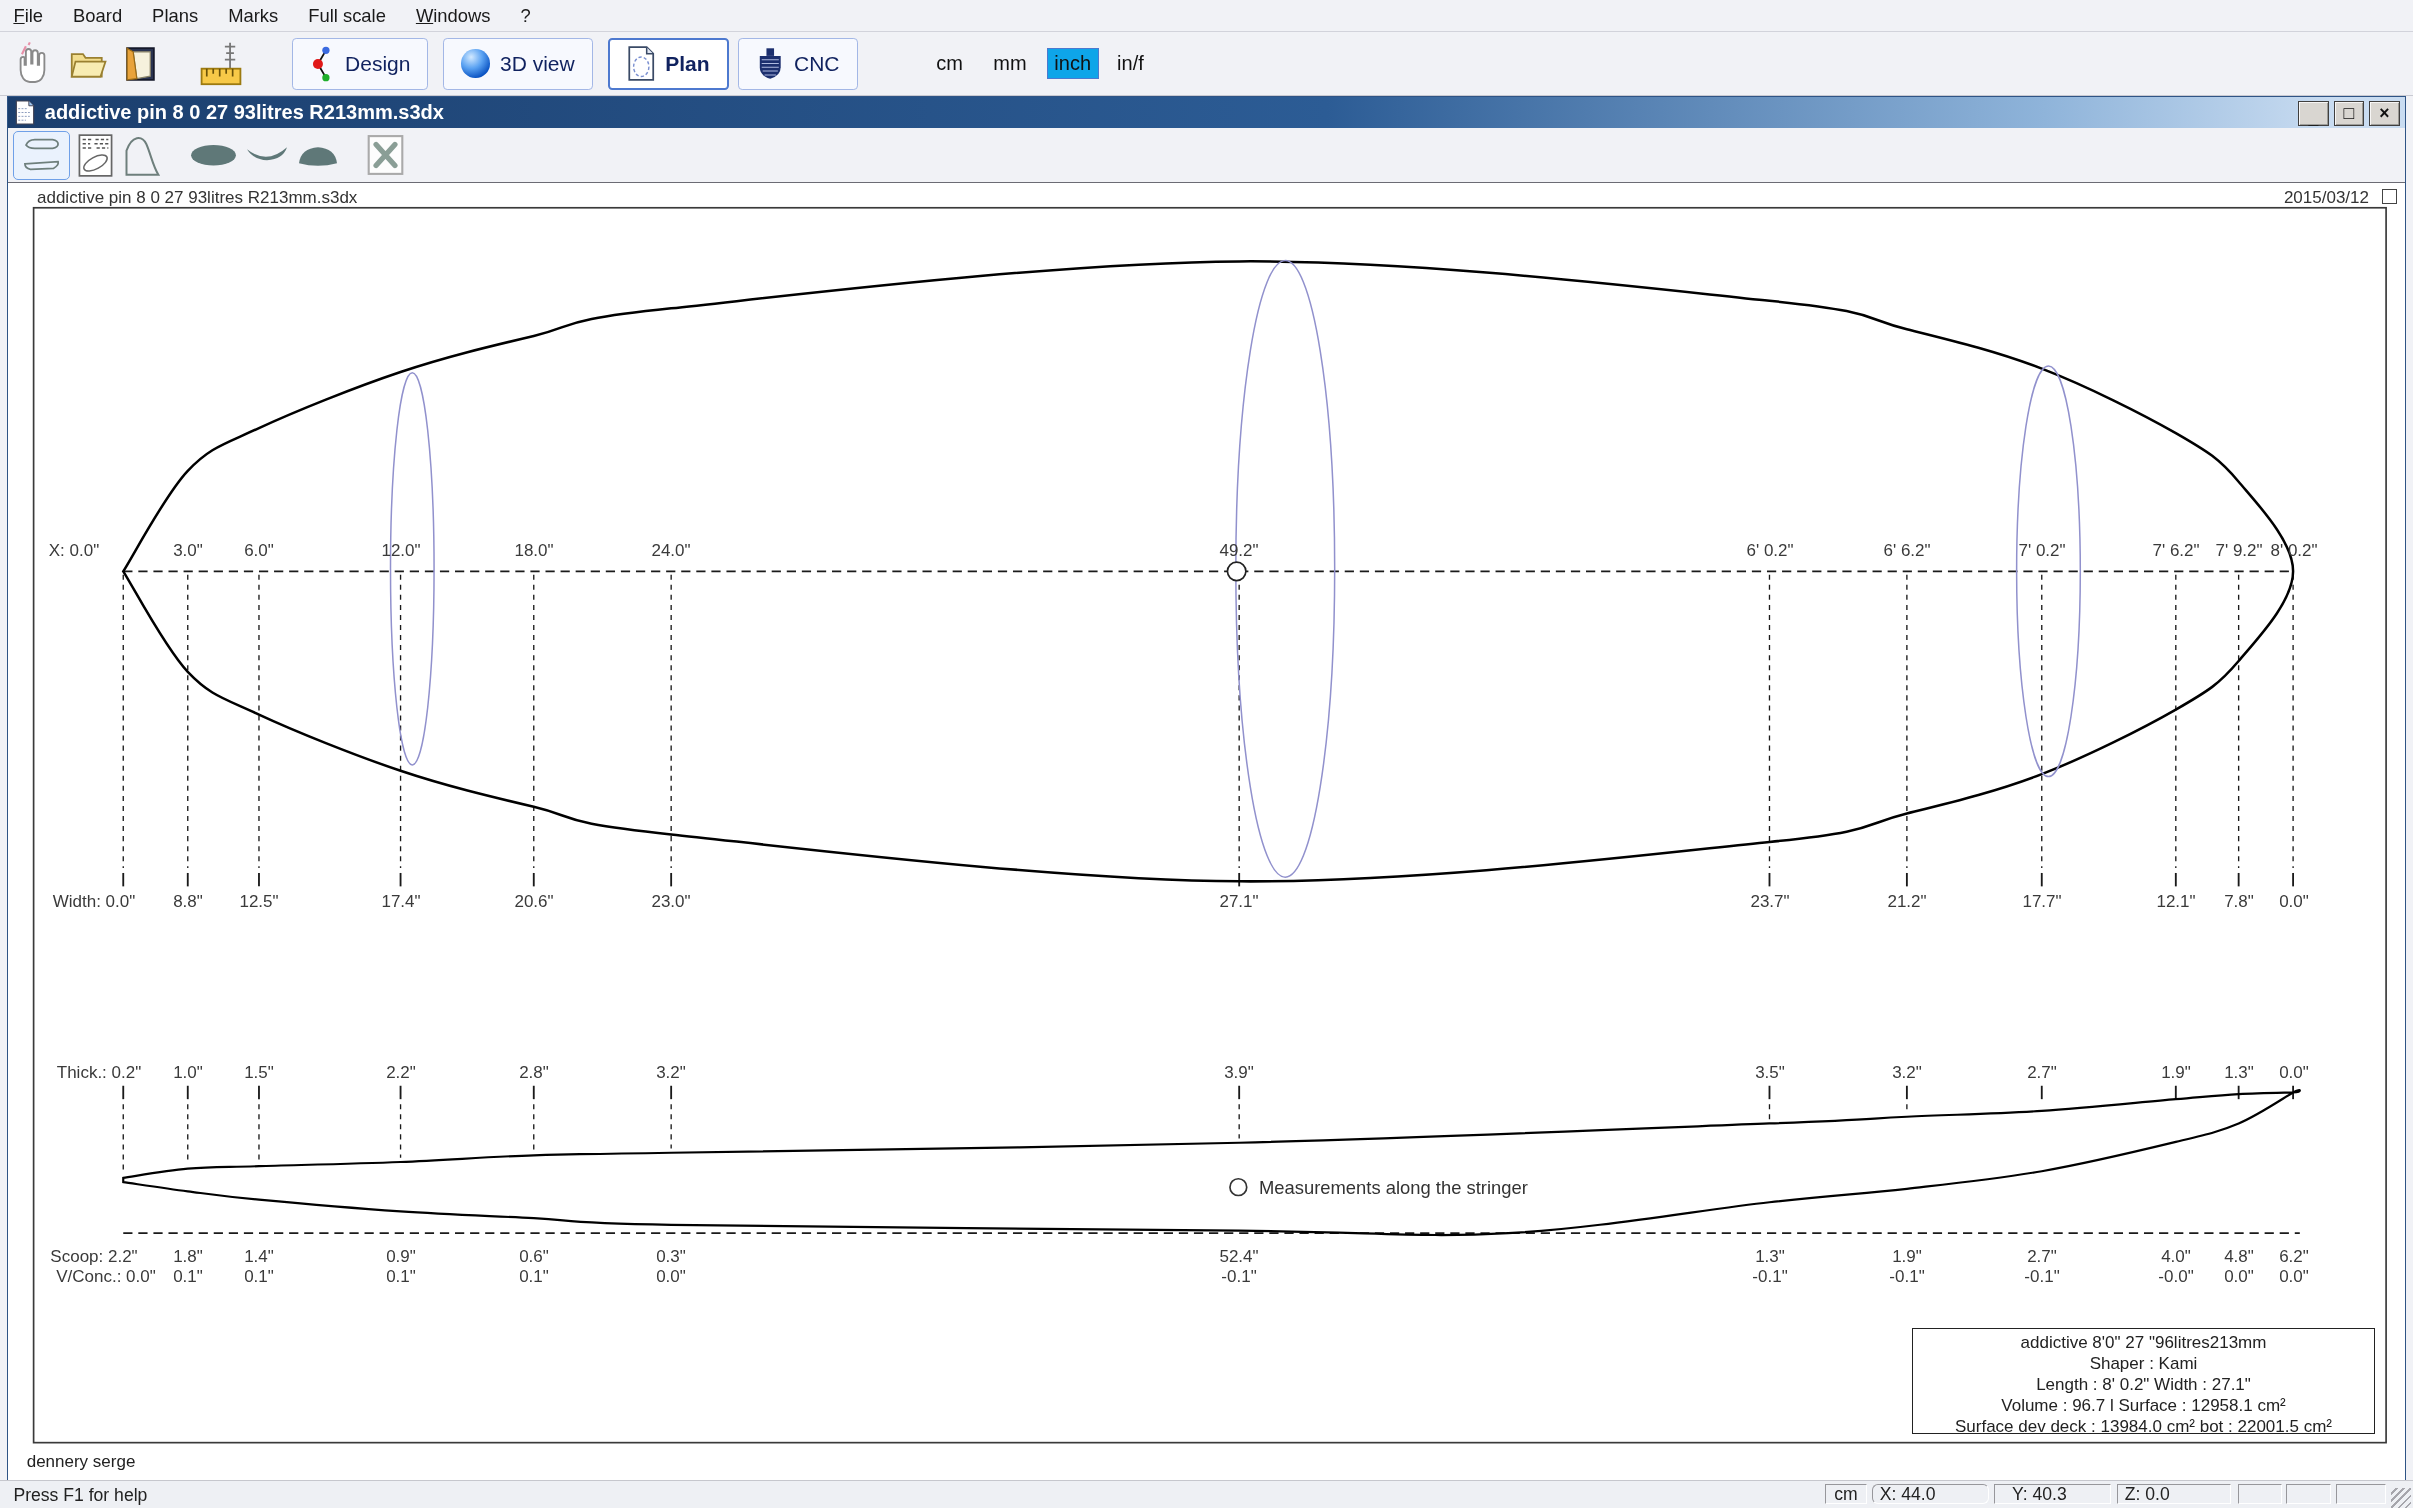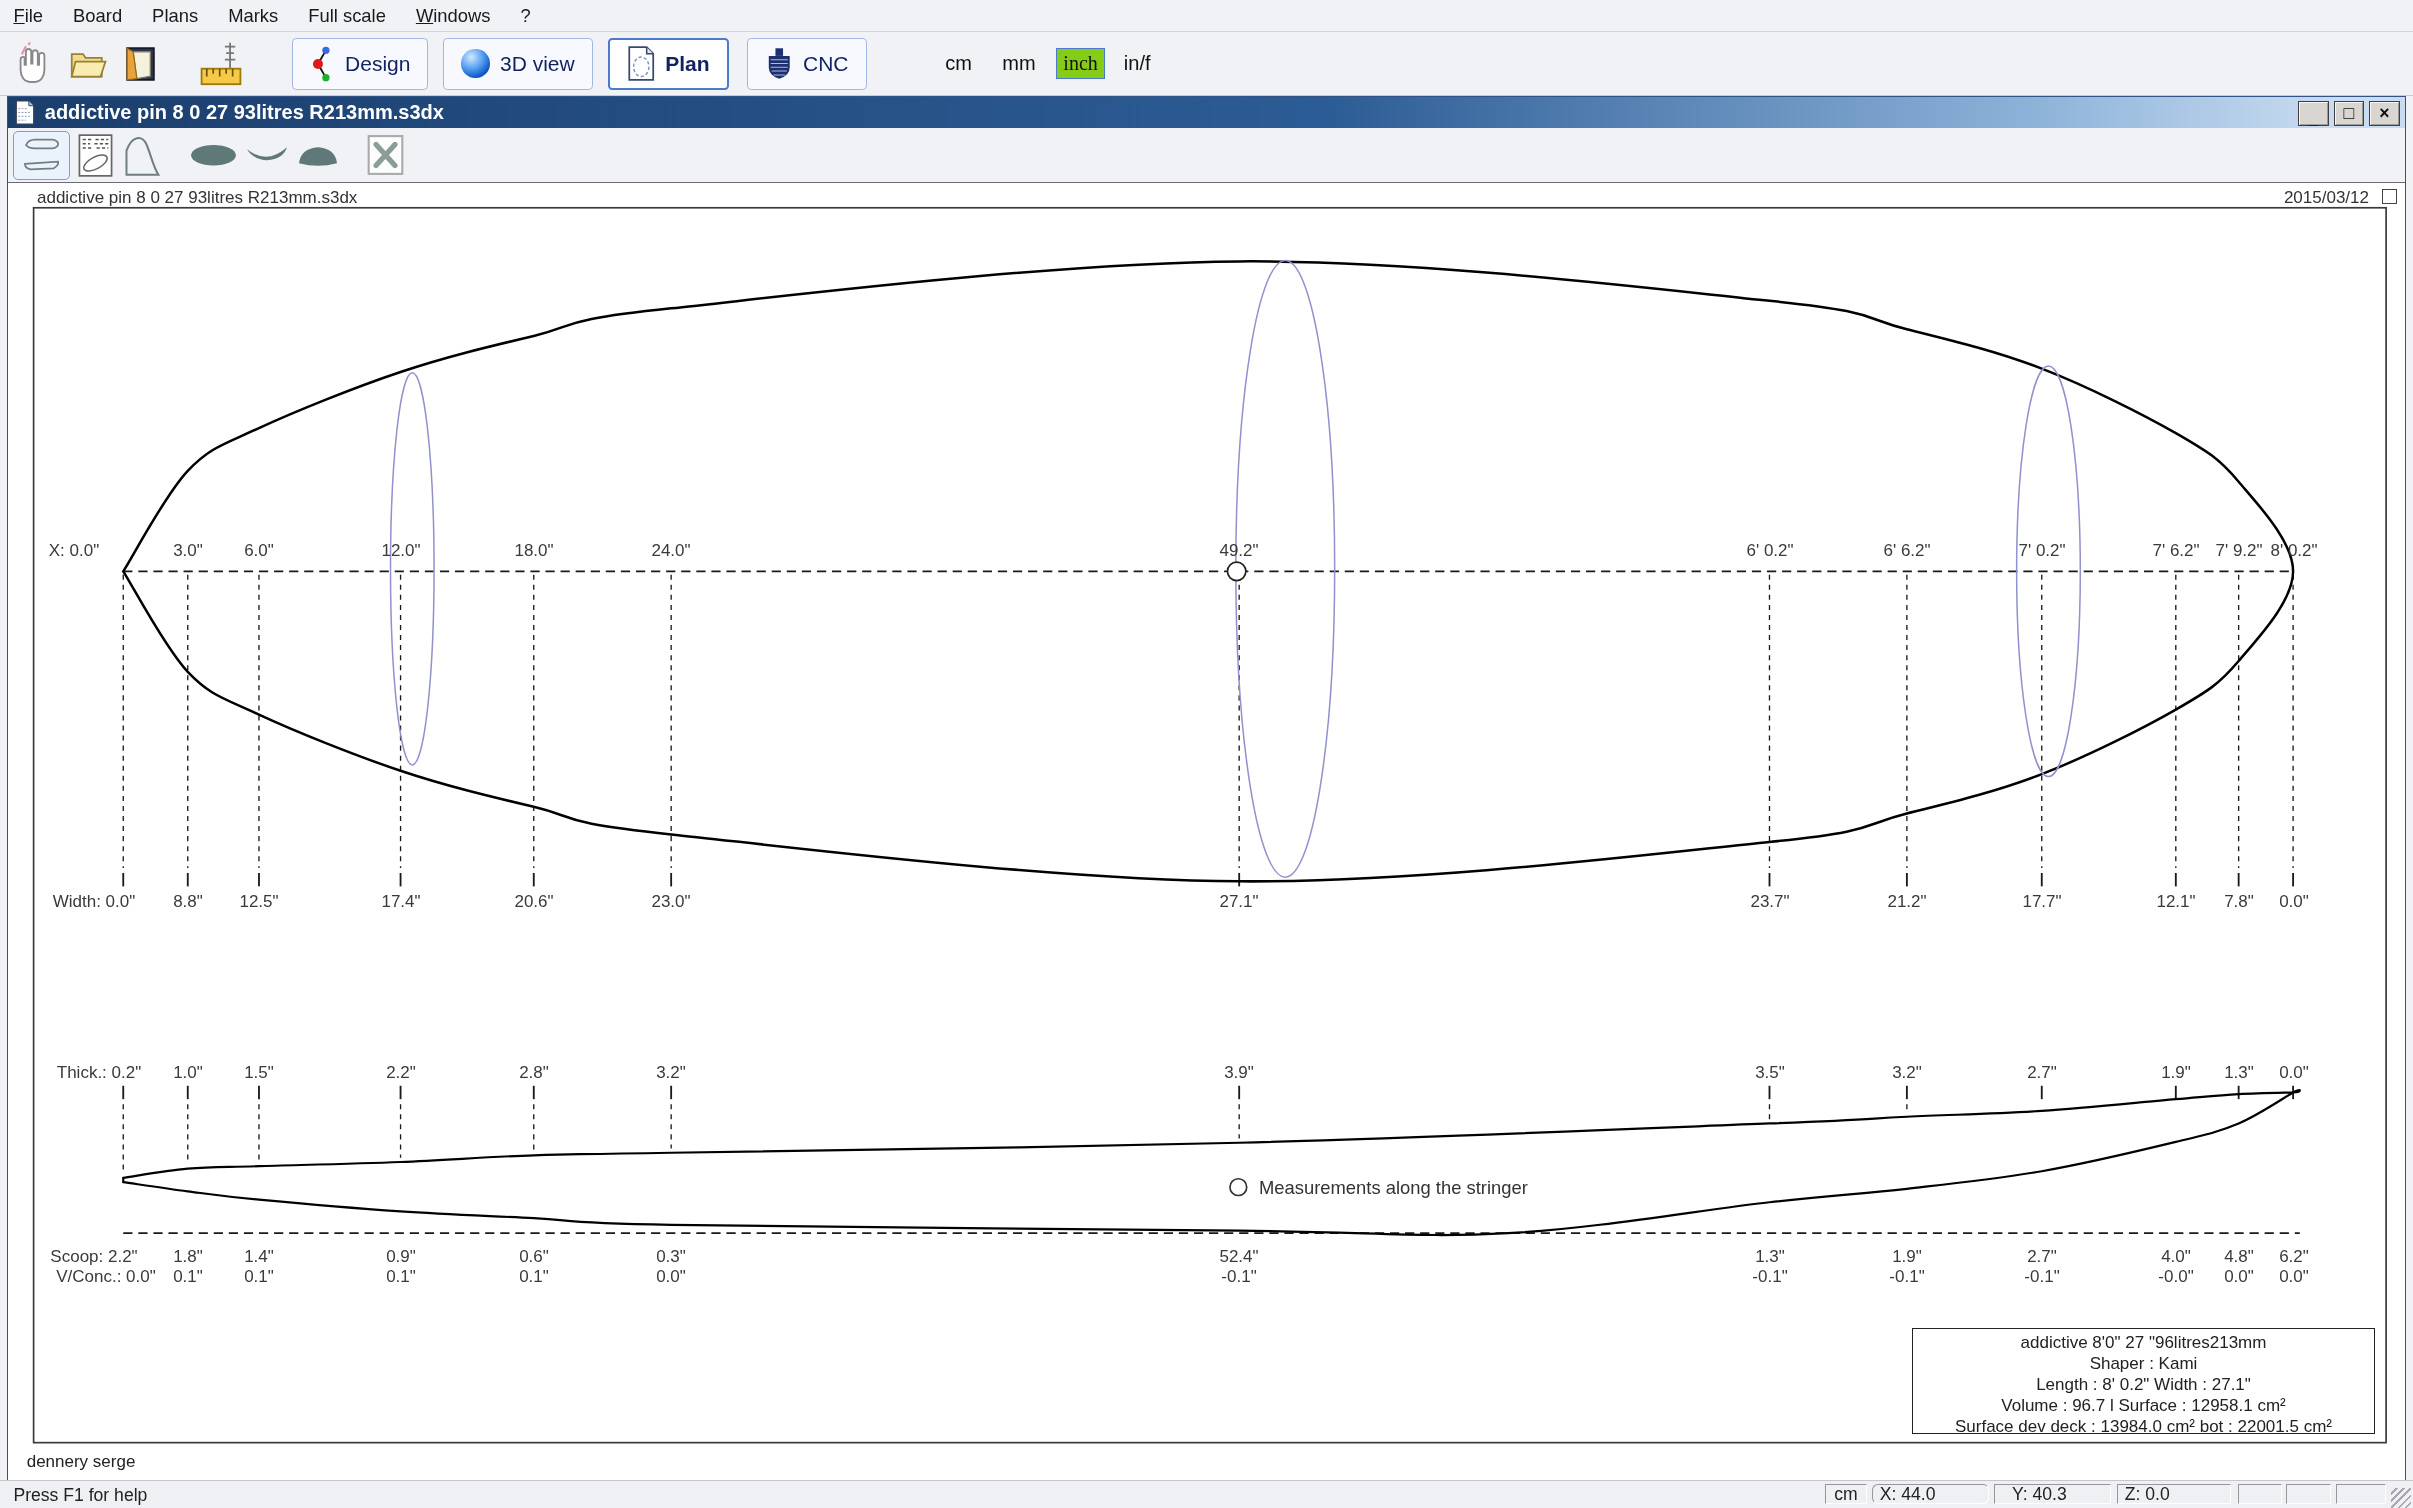--- a/index.html
+++ b/index.html
@@ -14,21 +14,21 @@
 
   
   .toolbar{position:absolute;left:0;top:32px;width:100%;height:64px;display:flex;align-items:center;
            padding-left:10px;box-sizing:border-box;border-bottom:0.8px solid #c9cad2;}
   .tb-icon{width:44px;height:49px;display:flex;align-items:center;justify-content:center;}
   .tb-btn{height:52px;display:flex;align-items:center;gap:10px;padding:0 17px;
           background:#f7f9fe;border:1.7px solid #a3b7e6;border-radius:4.2px;
           font-size:21px;color:#10225f;font-family:inherit;}
   .tb-btn.active{background:#ffffff;border:2.5px solid #4d79cf;font-weight:bold;}
   .unit{font-size:20px;color:#111;padding:3.4px 6.7px;}
-  .unit.active{border:1.7px solid #4d79cf;background:#84cc16;font-family:Liberation Serif, serif;}
+  .unit.active{border:1.7px solid #4d79cf;background:#0ea5e9;}
 
   
   .window{position:absolute;left:6.7px;top:96px;width:2397px;height:1383px;
           border:1.7px solid #2f5485;background:#fff;}
   .titlebar{position:absolute;left:0;top:0;width:100%;height:31px;
             background:linear-gradient(90deg,#1b3e6d 0%,#2c5c95 55%,#8fb4da 85%,#c9dcf1 97%);
             display:flex;align-items:center;color:#fff;font-size:20px;font-weight:bold;}
   .titlebar .doc-ico{margin:0 8.4px 0 6.7px;}
   .win-controls{position:absolute;right:5px;top:4.2px;display:flex;gap:5px;}
   .win-btn{width:28.5px;height:22.6px;background:#d9d6d1;border:0.8px solid #403f3e;
@@ -130,21 +130,21 @@
 
     <button class="tb-btn active" style="margin-left:15px">
       <svg width="28.5" height="37" viewBox="0 0 26 34">
         <path d="M2 2 L18 2 L24 8 L24 32 L2 32 Z" fill="#fff" stroke="#3a4a66" stroke-width="1.6"></path>
         <path d="M18 2 L18 8 L24 8" fill="#dfe6f2" stroke="#3a4a66" stroke-width="1.4"></path>
         <ellipse cx="13" cy="20" rx="7" ry="9" fill="none" stroke="#7a8fd0" stroke-width="1.3" stroke-dasharray="3 2"></ellipse>
       </svg>
       <span>Plan</span>
     </button>
 
-    <button class="tb-btn" style="margin-left:18px">
+    <button class="tb-btn" style="margin-left:9px">
       <svg width="28.5" height="37" viewBox="0 0 30 34">
         <rect x="11" y="1" width="8" height="8" fill="#1c2f6e"></rect>
         <path d="M4 9 L26 9 L26 21 Q26 30 15 33 Q4 30 4 21 Z" fill="#1c2f6e"></path>
         <path d="M6 13 H24 M6 17 H24 M6 21 H24 M7 25 H23 M9 29 H21" stroke="#aebadf" stroke-width="1.1"></path>
       </svg>
       <span>CNC</span>
     </button>
 
     <span class="unit" style="margin-left:72px">cm</span>
     <span class="unit" style="margin-left:17px">mm</span>

